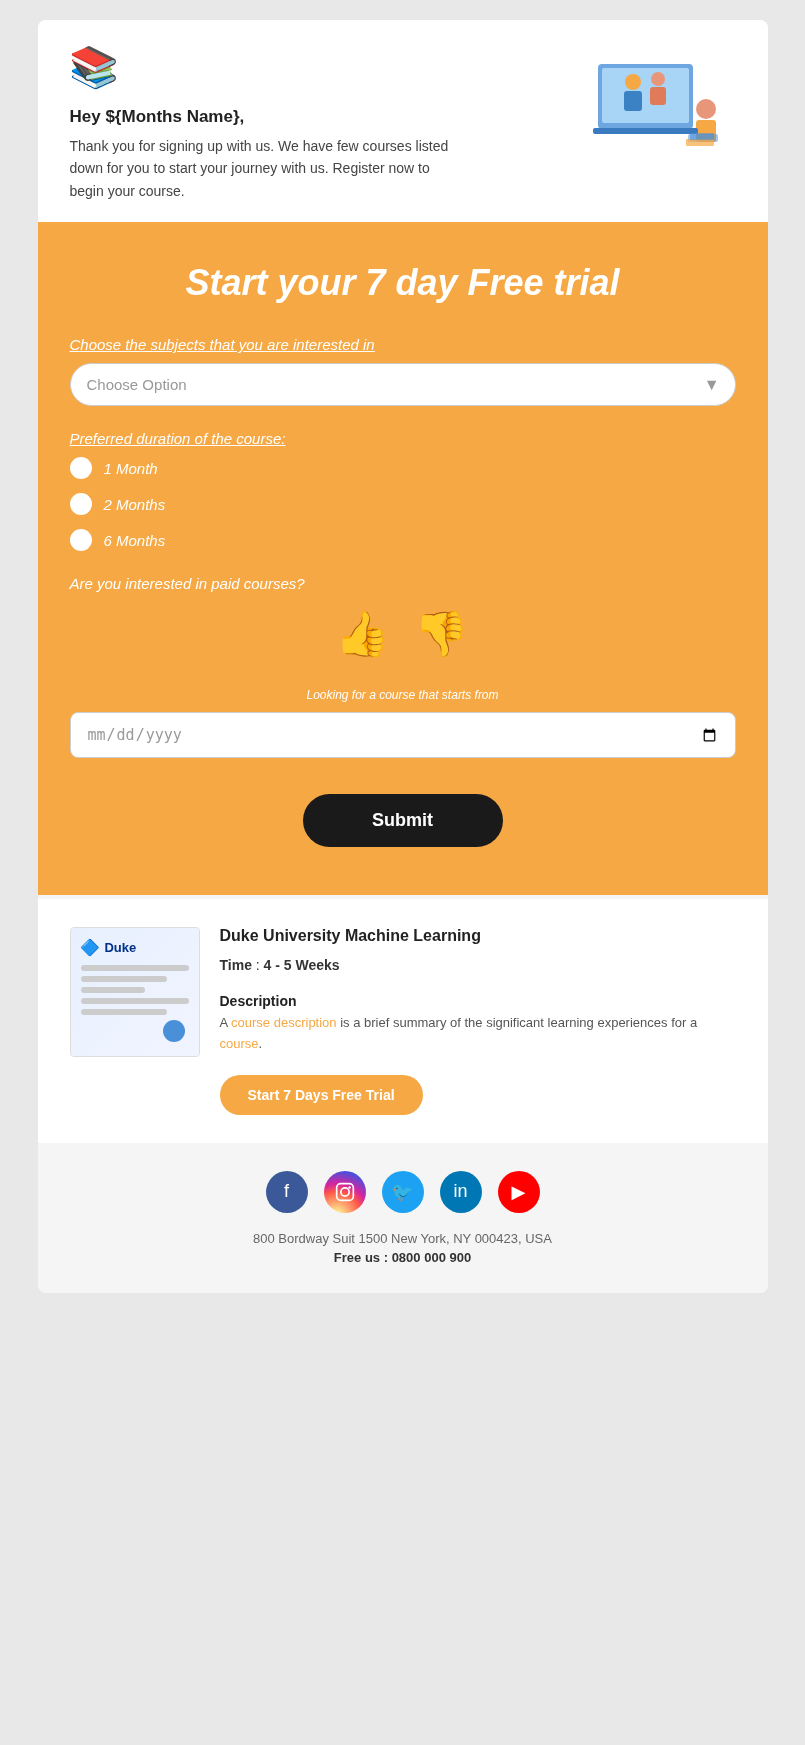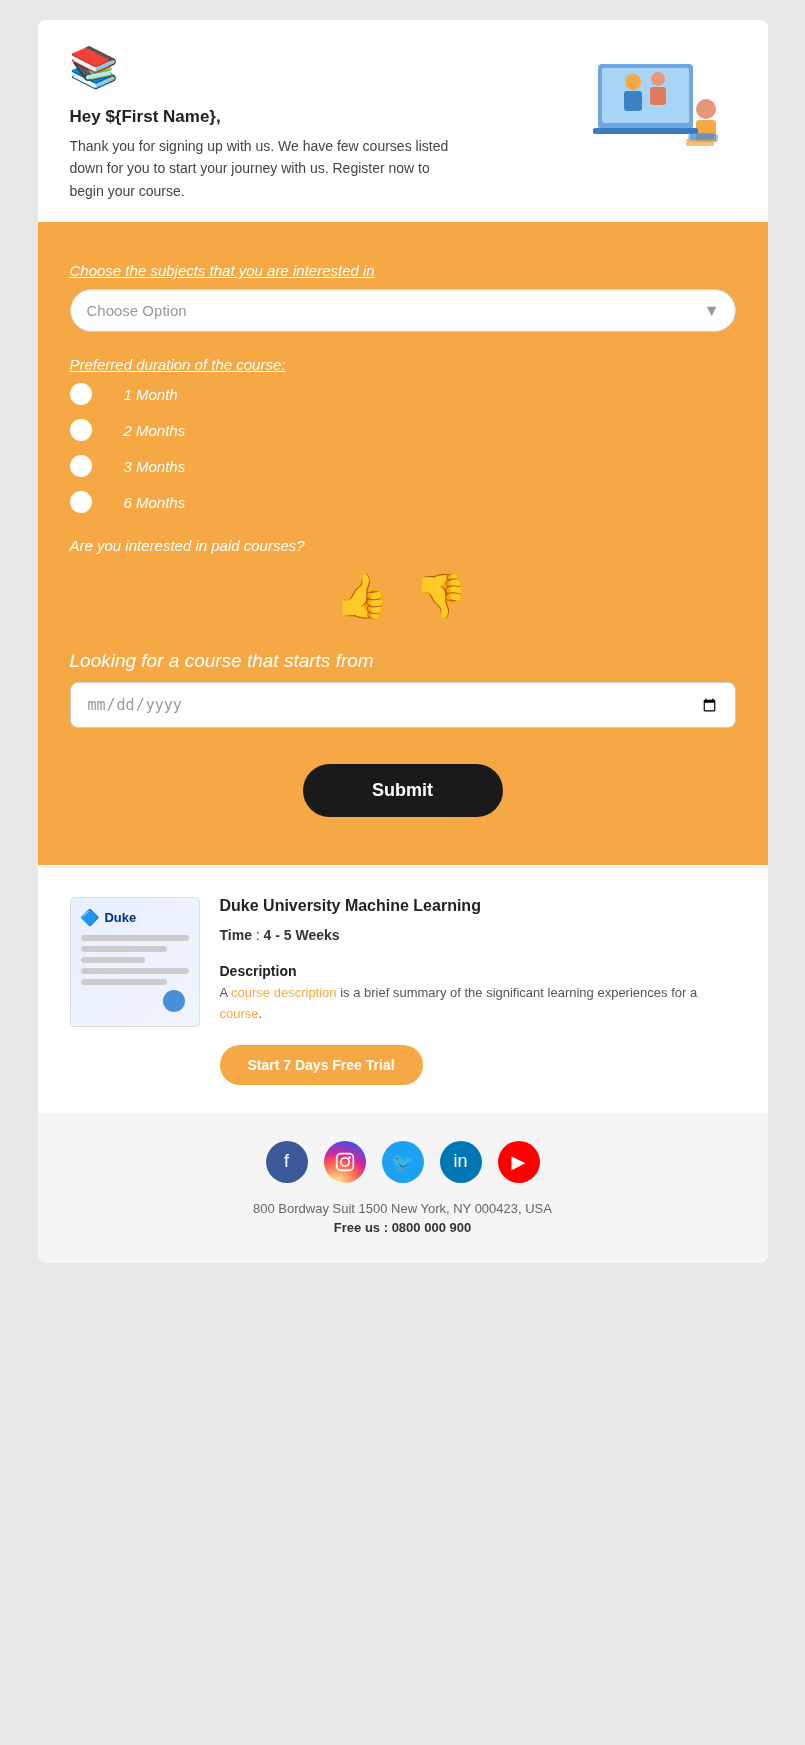--- a/index.html
+++ b/index.html
@@ -114,21 +114,20 @@
       height: 22px;
       border-radius: 50%;
       background: #fff;
       border: 2px solid #fff;
       flex-shrink: 0;
     }
     .radio-label {
       color: #fff;
       font-size: 15px;
       font-style: italic;
-      margin-left: 20px;
     }
     .paid-question {
       color: #fff;
       font-size: 15px;
       font-style: italic;
       margin-bottom: 16px;
       display: block;
     }
     .thumbs-row {
       display: flex;
@@ -136,24 +135,25 @@
       margin-bottom: 28px;
       justify-content: center;
     }
     .thumb-icon {
       font-size: 44px;
       color: #fff;
       cursor: pointer;
     }
     .date-label {
       color: #fff;
-      font-size: 19px;
+      font-size: 12px;
       font-style: italic;
       margin-bottom: 10px;
       display: block;
+      text-align: center;
     }
     .date-input {
       width: 100%;
       padding: 12px 16px;
       border-radius: 8px;
       border: 1.5px solid #ccc;
       background: #fff;
       font-size: 15px;
       color: #999;
       outline: none;
@@ -318,21 +318,21 @@
     .footer-phone span { font-weight: bold; color: #333; }
   </style>
 </head>
 <body>
 
 <div class="email-container">
 
   <div class="header-section">
     <div class="header-left">
       <span class="logo-icon">📚</span>
-      <div class="greeting-text">Hey ${First Name},</div>
+      <div class="greeting-text">Hey ${Months Name},</div>
       <div class="body-text">Thank you for signing up with us. We have few courses listed down for you to start your journey with us. Register now to begin your course.</div>
     </div>
     <div class="header-image">
       <svg class="header-illustration" viewBox="0 0 155 110" xmlns="http://www.w3.org/2000/svg">
 
         <rect x="20" y="20" width="95" height="65" rx="4" fill="#4a90d9" opacity="0.8"></rect>
         <rect x="24" y="24" width="87" height="55" rx="2" fill="#a8d4f5"></rect>
 
         <circle cx="55" cy="38" r="8" fill="#f5a843"></circle>
         <rect x="46" y="47" width="18" height="20" rx="3" fill="#3b82c4"></rect>
@@ -345,20 +345,21 @@
 
         <rect x="15" y="84" width="105" height="6" rx="2" fill="#3a7abf"></rect>
 
         <rect x="108" y="95" width="28" height="7" rx="1" fill="#f5a843" opacity="0.7"></rect>
         <rect x="112" y="89" width="24" height="7" rx="1" fill="#4a90d9" opacity="0.6"></rect>
       </svg>
     </div>
   </div>
 
   <div class="orange-section">
+    <h1 class="free-trial-title">Start your 7 day Free trial</h1>
 
     <label class="form-label">Choose the subjects that you are interested in</label>
     <div class="select-wrapper">
       <select class="select-dropdown">
         <option value="">Choose Option</option>
         <option value="math">Mathematics</option>
         <option value="science">Science</option>
         <option value="ml">Machine Learning</option>
       </select>
       <span class="select-arrow">▼</span>
@@ -366,24 +367,20 @@
 
     <label class="form-label">Preferred duration of the course:</label>
     <div class="radio-group">
       <label class="radio-item">
         <div class="radio-circle"></div>
         <span class="radio-label">1 Month</span>
       </label>
       <label class="radio-item">
         <div class="radio-circle"></div>
         <span class="radio-label">2 Months</span>
-      </label>
-      <label class="radio-item">
-        <div class="radio-circle"></div>
-        <span class="radio-label">3 Months</span>
       </label>
       <label class="radio-item">
         <div class="radio-circle"></div>
         <span class="radio-label">6 Months</span>
       </label>
     </div>
 
     <span class="paid-question">Are you interested in paid courses?</span>
     <div class="thumbs-row">
       <span class="thumb-icon">👍</span>

